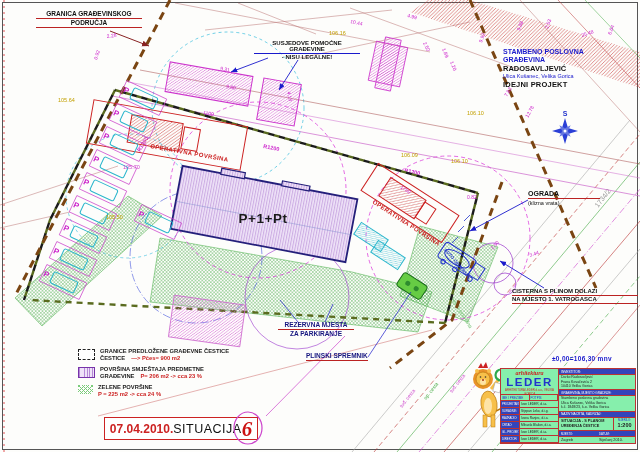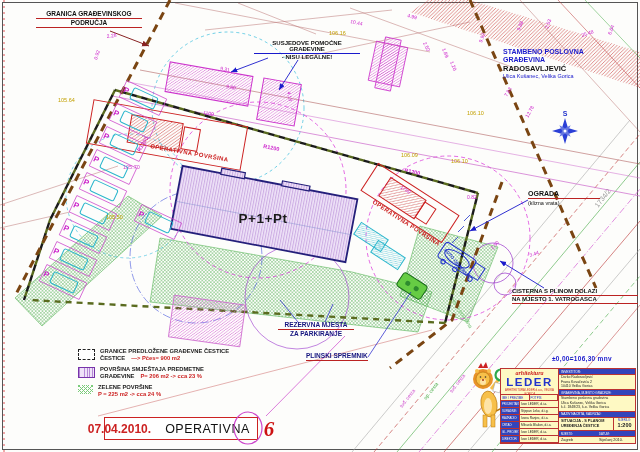--- a/index.html
+++ b/index.html
@@ -43,27 +43,27 @@
   .lrow{display:flex;margin-bottom:4px;align-items:flex-start;}
   .lsym{width:15px;height:9px;margin-right:5px;flex:none;margin-top:1px;}
   .sym1{border:1.6px dashed #222;background:#fff;}
   .sym2{border:1px solid #7733aa;background:repeating-linear-gradient(90deg,#b58ad6 0 .8px,#efe3f8 .8px 2.6px);}
   .sym3{background:repeating-linear-gradient(45deg,#7acc7a 0 .6px,rgba(0,0,0,0) .6px 3px),
         repeating-linear-gradient(-45deg,#7acc7a 0 .6px,rgba(0,0,0,0) .6px 3px);}
   .ltxt{font-size:5.8px;font-weight:bold;color:#222;line-height:7px;}
   .lred{color:#cc2222;margin-left:6px;}
   
   .datebox{top:417px;left:104px;width:152px;height:21px;border:1.5px solid #cc2222;background:#fff;
-           display:flex;align-items:center;justify-content:center;gap:14px;}
+           display:flex;align-items:center;justify-content:center;gap:0;}
   .d-date{font-size:12px;font-weight:bold;color:#cc2222;}
   .d-var{font-size:12.5px;color:#111;letter-spacing:.5px;}
   .d-num{font-family:"Liberation Serif",serif;font-style:italic;font-weight:bold;font-size:21px;color:#cc1111;line-height:18px;}
   .c-mnv{top:355px;left:552px;font-size:6.5px;font-weight:bold;color:#1a1acc;letter-spacing:.3px;}
   
-  .tb{top:368px;left:500px;width:134px;height:74px;background:#fef9c3;border:1px solid #bb3333;display:flex;font-size:4px;}
+  .tb{top:368px;left:500px;width:134px;height:74px;background:#86efac;border:1px solid #bb3333;display:flex;font-size:4px;}
   .tb *{box-sizing:border-box;}
   .tb-left{width:58px;border-right:.5px solid #bb3333;display:flex;flex-direction:column;}
   .logo{height:26px;border-bottom:.5px solid #bb3333;text-align:center;padding-top:1px;}
   .logo-arh{font-family:"Liberation Serif",serif;font-style:italic;font-weight:bold;font-size:6px;color:#cc2222;line-height:7px;}
   .logo-led{font-size:11.5px;font-weight:bold;color:#2233cc;letter-spacing:1.5px;line-height:11px;}
   .logo-sub{font-size:2.8px;color:#cc2222;line-height:4px;}
   .sigs{flex:1;display:flex;flex-direction:column;}
   .sig-h{display:flex;border-bottom:.5px solid #bb3333;}
   .sig-h span{flex:1;font-size:3px;color:#2233cc;padding:.5px 1px;border-right:.5px solid #bb3333;}
   .sig{display:flex;border-bottom:.5px solid #bb3333;flex:1;}
@@ -406,20 +406,21 @@
 <div class="lbl c-susjedne">
   <span class="uline-blue">SUSJEDOVE POMOĆNE GRAĐEVINE</span>
   <span>- NISU LEGALNE!</span>
 </div>
 
 <div class="lbl c-project">
   <div class="pj1">STAMBENO POSLOVNA</div>
   <div class="pj1">GRAĐEVINA</div>
   <div class="pj3">RADOSAVLJEVIĆ</div>
   <div class="pj4">Ulica Kušanec, Velika Gorica</div>
+  <div class="pj5">IDEJNI PROJEKT</div>
 </div>
 
 <div class="lbl c-ograda">
   <span class="uline-red">OGRADA</span>
   <span class="s2">(klizna vrata)</span>
 </div>
 
 <div class="lbl c-cisterna">
   <span class="uline-red">CISTERNA S PLINOM DOLAZI</span>
   <span class="uline-red">NA MJESTO 1. VATROGASCA</span>
@@ -455,21 +456,21 @@
     <div class="lsym sym3"></div>
     <div class="ltxt">
       <div>ZELENE POVRŠINE</div>
       <div><span class="lred" style="margin-left:0">P = 225 m2 -&gt; cca 24 %</span></div>
     </div>
   </div>
 </div>
 
 <div class="lbl datebox">
   <span class="d-date">07.04.2010.</span>
-  <span class="d-var">OPERATIVNA</span>
+  <span class="d-var">SITUACIJA</span>
   <span class="d-num">6</span>
 </div>
 
 <div class="lbl tb">
   <div class="tb-left">
     <div class="logo">
       <div class="logo-arh">arhitektura</div>
       <div class="logo-led">LEDER</div>
       <div class="logo-sub">ARHITEKTURA LEDER d.o.o., VELIKA GORICA</div>
     </div>

